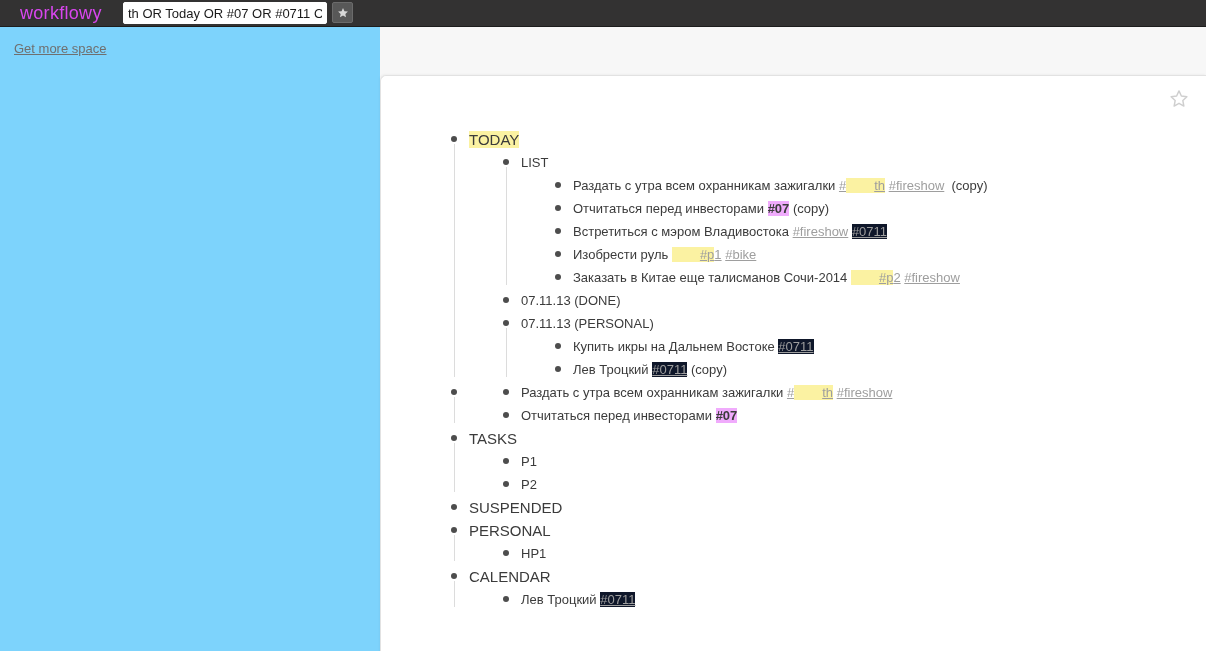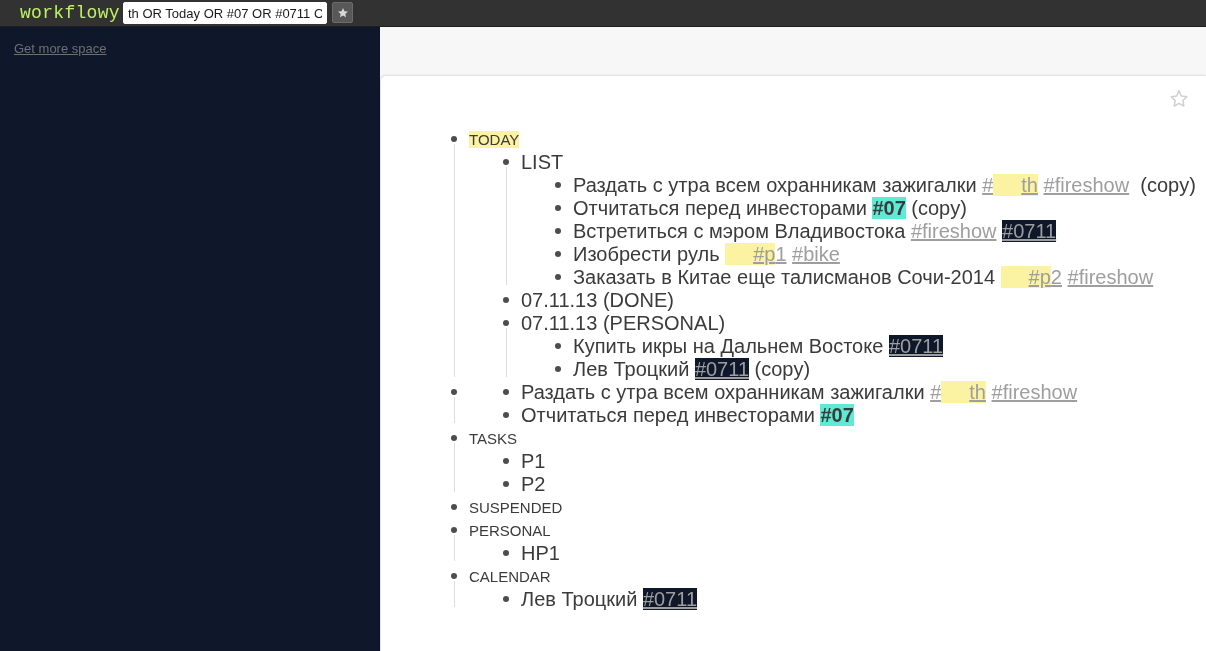--- a/index.html
+++ b/index.html
@@ -23,23 +23,23 @@
     width: 1206px;
     height: 27px;
     background: #333232;
     border-bottom: 1px solid #1d1d1d;
     box-sizing: border-box;
   }
   #logo {
     position: absolute;
     left: 20px;
     top: 3px;
-    font-family: Liberation Mono, monospace;
+    font-family: Liberation Sans, sans-serif;
     font-size: 18px;
-    color: #bef264;
+    color: #d946ef;
     letter-spacing: 0.3px;
     line-height: 21px;
     user-select: none;
   }
   #search-wrap {
     position: absolute;
     left: 123px;
     top: 2px;
     width: 204px;
     height: 22px;
@@ -74,21 +74,21 @@
   }
   #star-button svg { display: block; }
 
   
   #sidebar {
     position: absolute;
     left: 0;
     top: 27px;
     width: 380px;
     height: 624px;
-    background: #0f172a;
+    background: #7dd3fc;
   }
   #get-more-space {
     position: absolute;
     left: 14px;
     top: 14px;
     font-size: 13px;
     color: #6f6f6f;
     text-decoration: underline;
     cursor: pointer;
   }
@@ -153,36 +153,36 @@
   
   li.row.haskids > .guide {
     position: absolute;
     left: 2.5px;
     top: 16px;
     bottom: 4px;
     width: 1px;
     background: #dcdcdc;
   }
   .text {
-    font-size: 20px;
+    font-size: 13px;
     line-height: 23px;
     color: #3b3b3b;
     padding: 0 0 0 0;
     min-height: 23px;
     white-space: pre-wrap;
     cursor: text;
   }
   li.lvl0 > .text { font-size: 15px; }
 
   
   .tag          { color: #9e9e9e; text-decoration: underline; }
   .tag .hl      { background: #fbf2a2; padding-left: 28px; }
   .tag.whole    { background: #0f172a; text-align: right; }
   .hlplain      { background: #fbf2a2; color: #3b3b3b; }
-  .tagbold      { background: #5eead4; color: #3b3b3b; font-weight: bold;
+  .tagbold      { background: #f0abfc; color: #3b3b3b; font-weight: bold;
                   text-decoration: none; }
 </style>
 </head>
 <body>
 
 <div id="topbar">
 
   <div id="logo">workflowy</div>
 
   <div id="search-wrap">

